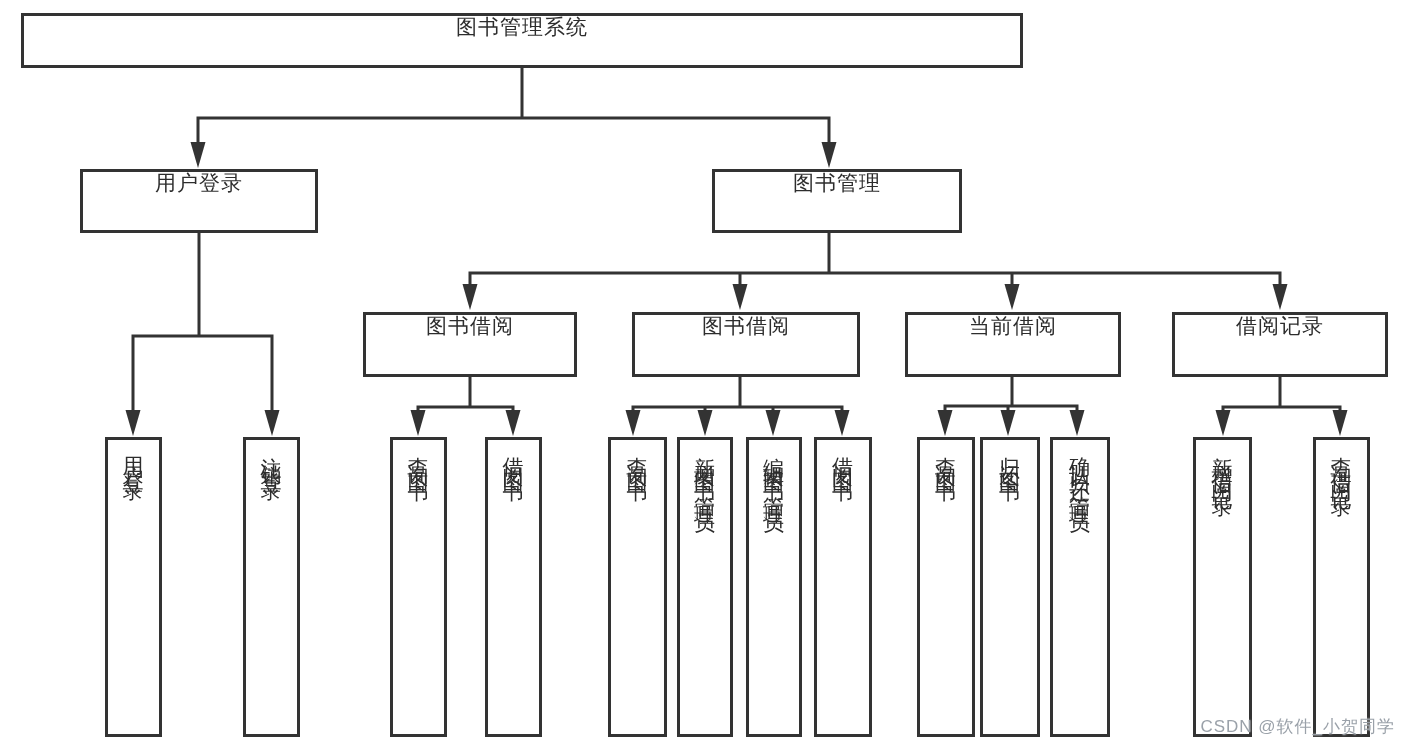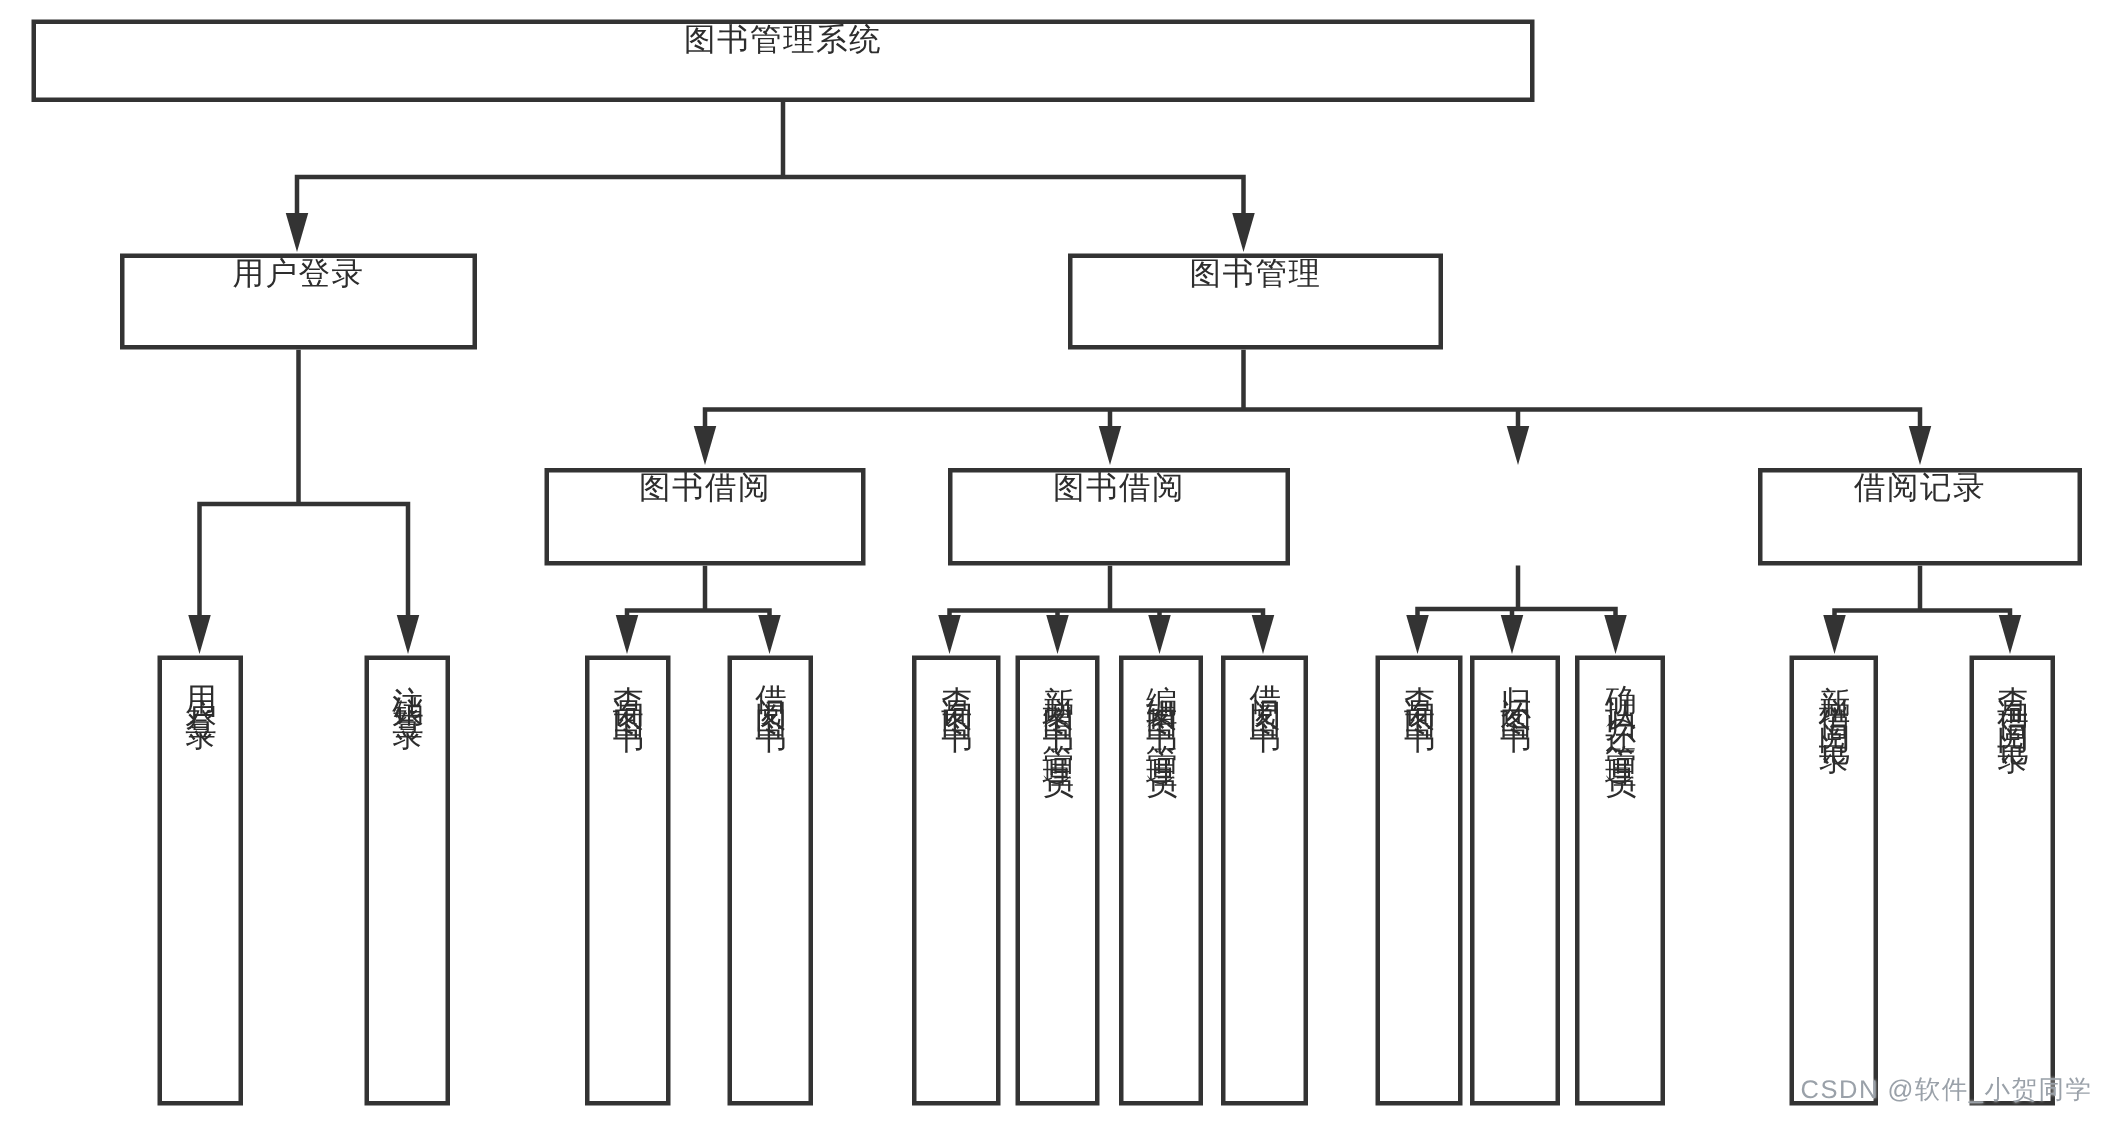--- a/index.html
+++ b/index.html
@@ -115,20 +115,23 @@
   <div class="node h" style="left:712px;top:169px;width:250px;height:64px">
     <span>图书管理</span>
   </div>
 
   <div class="node h" style="left:363px;top:312px;width:214px;height:65px">
     <span>图书借阅</span>
   </div>
   <div class="node h" style="left:632px;top:312px;width:228px;height:65px">
     <span>图书借阅</span>
   </div>
+  <div class="node h" style="left:905px;top:312px;width:216px;height:65px">
+    <span>当前借阅</span>
+  </div>
   <div class="node h" style="left:1172px;top:312px;width:216px;height:65px">
     <span>借阅记录</span>
   </div>
 
   <div class="node v" style="left:105px;top:437px;width:57px;height:300px">
     <span>用户登录</span>
   </div>
   <div class="node v" style="left:243px;top:437px;width:57px;height:300px">
     <span>注销登录</span>
   </div>

